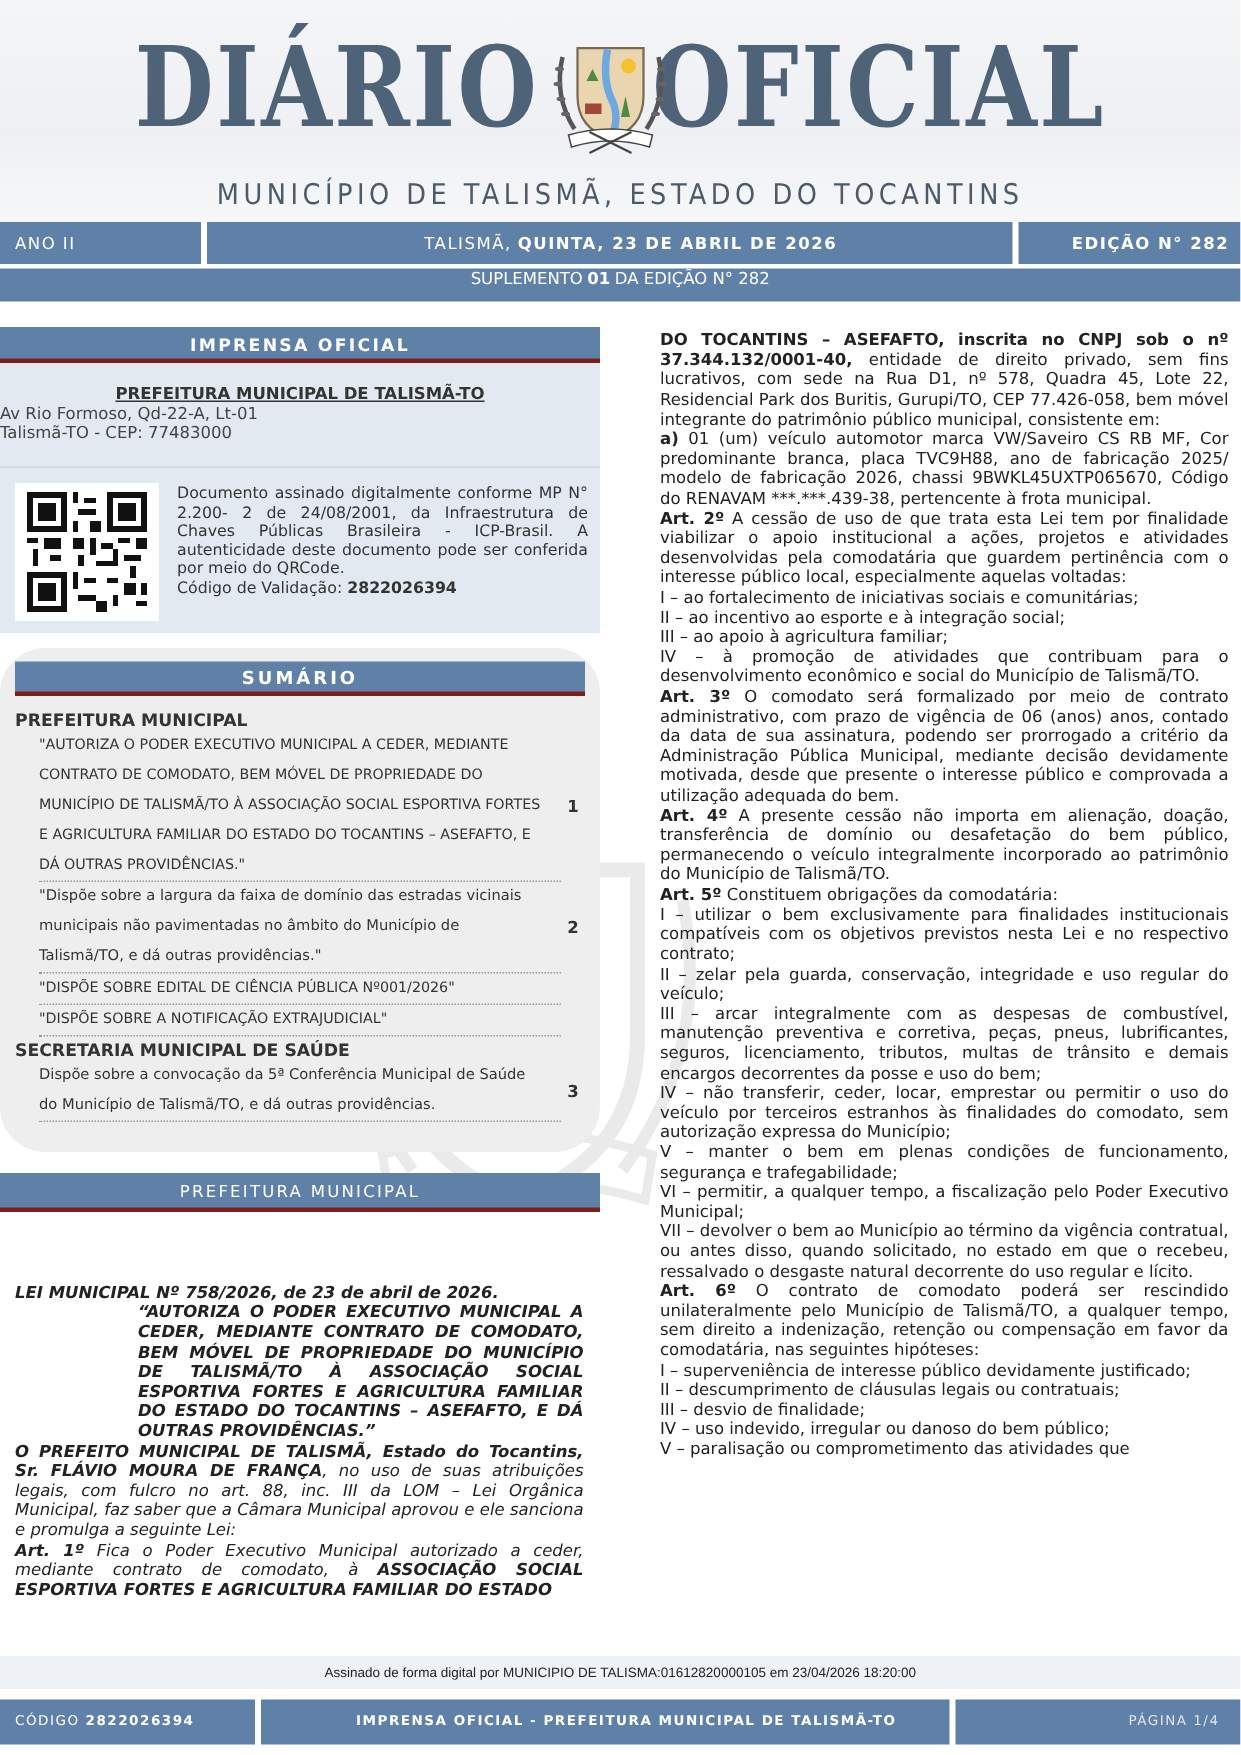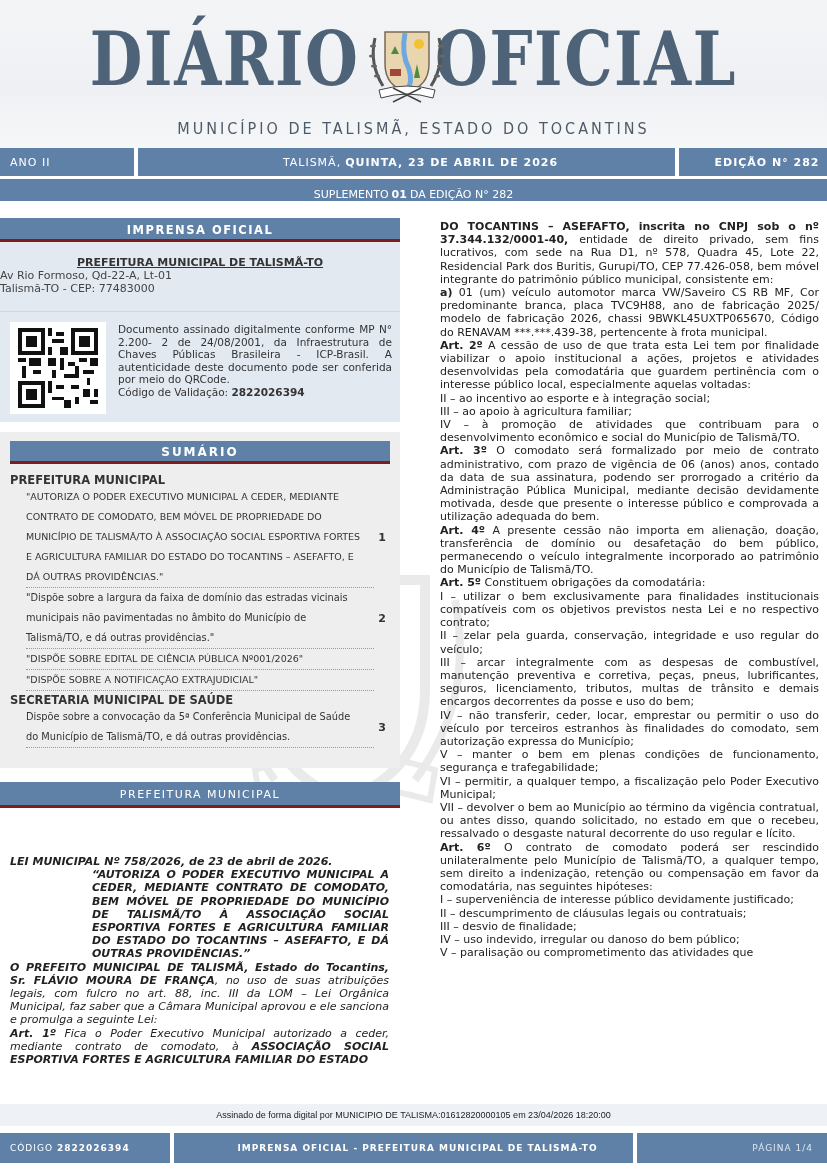--- a/index.html
+++ b/index.html
@@ -9,49 +9,49 @@
   
   .masthead { position: absolute; left: 0; top: 0; width: 827px; height: 148px;
     background: linear-gradient(180deg, #f4f5f7 0%, #eef0f3 60%, #f6f7f9 100%); }
   .masthead-title { position: absolute; top: 22px; left: 0; width: 827px; text-align: center;
     font-family: "DejaVu Serif", serif; font-weight: bold; font-size: 74px; letter-spacing: 2px;
     color: #4e6378; line-height: 1; transform: scaleX(0.82); transform-origin: center; }
   .masthead-title .w { display: inline-block; }
   .masthead-title .crest-space { display: inline-block; width: 92px; }
   .crest { position: absolute; left: 365px; top: 24px; width: 84px; height: 84px; }
   .masthead-sub { position: absolute; top: 119px; left: 0; width: 827px; text-align: center;
-    font-family: "DejaVu Sans Condensed", "DejaVu Sans", sans-serif; font-size: 16px; letter-spacing: 3px;
+    font-family: "DejaVu Sans Condensed", "DejaVu Sans", sans-serif; font-size: 19px; letter-spacing: 3px;
     color: #4d5b68; }
 
   
   .infobar { position: absolute; top: 148px; left: 0; width: 827px; height: 28px; display: flex; gap: 4px; }
   .bar { background: #5f81a8; color: #fff; font-size: 11px; letter-spacing: 1px; display: flex; align-items: center; padding-left: 28px; }
   .bar-ano { width: 134px; padding-left: 10px; }
   .bar-date { flex: 1; justify-content: center; }
   .bar-date b { font-weight: bold; margin-left: 4px; }
   .bar-ed { width: 148px; justify-content: center; font-weight: bold; letter-spacing: 1px; }
   .supl { position: absolute; top: 179px; left: 0; width: 827px; height: 22px; background: #5f81a8;
-    color: #fff; font-size: 11px; display: flex; align-items: flex-end; justify-content: center; }
+    color: #fff; font-size: 11px; display: flex; align-items: flex-start; justify-content: center; }
   .supl b { margin: 0 3px; }
 
   
   .left { position: absolute; left: 0; top: 218px; width: 400px; }
   .sec-head { background: #5f81a8; color: #fff; font-weight: bold; font-size: 11.5px; letter-spacing: 1.5px;
     text-align: center; height: 24px; line-height: 24px; border-bottom: 3px solid #7f1d1d; }
   .imprensa-box { background: #e3e9f1; }
   .imp-org { text-align: center; font-weight: bold; font-size: 11px; color: #333; padding-top: 14px; text-decoration: underline; }
   .imp-line { text-align: left; font-size: 11px; color: #444; margin-top: 0; }
   .imp-line2 { padding-bottom: 16px; border-bottom: 1px solid #cfd6df; }
   .qr-area { display: flex; padding: 10px 8px 8px 10px; gap: 12px; }
   .qr { width: 96px; height: 92px; background: #fff; padding: 6px; flex: none; }
   .qr svg { width: 84px; height: 80px; display: block; }
   .qr-text { font-size: 10.5px; line-height: 12.5px; color: #333; text-align: justify; padding-top: 1px; }
   .qr-text b { font-weight: bold; }
 
-  .sumario-box { margin-top: 10px; background: #eeeeee; padding: 9px 10px 6px 10px; }
+  .sumario-box { margin-top: 10px; background: #eeeeee; padding: 9px 10px 6px 10px; border-radius: 30px; }
   .sumario-box .sec-head { height: 23px; line-height: 23px; font-size: 12px; letter-spacing: 2px; }
   .sum-group { font-weight: bold; font-size: 11.5px; color: #333; margin-top: 9px; margin-left: 0px; }
   .sum-item { display: flex; align-items: center; border-bottom: 1px dotted #999; margin-left: 16px; margin-right: 16px; }
   .sum-text { flex: 1; font-size: 9.5px; line-height: 20px; color: #333; padding-right: 10px; }
   .sum-page { width: 20px; text-align: center; font-weight: bold; font-size: 11px; color: #333; margin-right: -18px; }
   .sum-item.single .sum-page { visibility: hidden; }
 
   .pm-head { margin-top: 14px; }
   .pm-head .sec-head { font-weight: normal; letter-spacing: 1.5px; font-size: 11px; height: 26px; line-height: 26px; }
 
@@ -239,20 +239,21 @@
   <div class="ementa">“AUTORIZA O PODER EXECUTIVO MUNICIPAL A CEDER, MEDIANTE CONTRATO DE COMODATO, BEM MÓVEL DE PROPRIEDADE DO MUNICÍPIO DE TALISMÃ/TO À ASSOCIAÇÃO SOCIAL ESPORTIVA FORTES E AGRICULTURA FAMILIAR DO ESTADO DO TOCANTINS – ASEFAFTO, E DÁ OUTRAS PROVIDÊNCIAS.”</div>
   <p class="p"><b>O PREFEITO MUNICIPAL DE TALISMÃ, Estado do Tocantins, Sr. FLÁVIO MOURA DE FRANÇA</b><span>, no uso de suas atribuições legais, com fulcro no art. 88, inc. III da LOM – Lei Orgânica Municipal, faz saber que a Câmara Municipal aprovou e ele sanciona e promulga a seguinte Lei:</span></p>
   <p class="p"><b>Art. 1º</b><span> Fica o Poder Executivo Municipal autorizado a ceder, mediante contrato de comodato, à </span><b>ASSOCIAÇÃO SOCIAL ESPORTIVA FORTES E AGRICULTURA FAMILIAR DO ESTADO</b></p>
 </div>
 
 <div class="law law-right">
   <p class="p"><b>DO TOCANTINS – ASEFAFTO, inscrita no CNPJ sob o nº 37.344.132/0001-40,</b><span> entidade de direito privado, sem fins lucrativos, com sede na Rua D1, nº 578, Quadra 45, Lote 22, Residencial Park dos Buritis, Gurupi/TO, CEP 77.426-058, bem móvel integrante do patrimônio público municipal, consistente em:</span></p>
   <p class="p indent"><b>a)</b><span> 01 (um) veículo automotor marca VW/Saveiro CS RB MF, Cor predominante branca, placa TVC9H88, ano de fabricação 2025/ modelo de fabricação 2026, chassi 9BWKL45UXTP065670, Código do RENAVAM ***.***.439-38, pertencente à frota municipal.</span></p>
 
   <p class="p"><b>Art. 2º</b><span> A cessão de uso de que trata esta Lei tem por finalidade viabilizar o apoio institucional a ações, projetos e atividades desenvolvidas pela comodatária que guardem pertinência com o interesse público local, especialmente aquelas voltadas:</span></p>
+  <p class="p">I – ao fortalecimento de iniciativas sociais e comunitárias;</p>
   <p class="p">II – ao incentivo ao esporte e à integração social;</p>
   <p class="p">III – ao apoio à agricultura familiar;</p>
   <p class="p">IV – à promoção de atividades que contribuam para o desenvolvimento econômico e social do Município de Talismã/TO.</p>
 
   <p class="p"><b>Art. 3º</b><span> O comodato será formalizado por meio de contrato administrativo, com prazo de vigência de 06 (anos) anos, contado da data de sua assinatura, podendo ser prorrogado a critério da Administração Pública Municipal, mediante decisão devidamente motivada, desde que presente o interesse público e comprovada a utilização adequada do bem.</span></p>
   <p class="p"><b>Art. 4º</b><span> A presente cessão não importa em alienação, doação, transferência de domínio ou desafetação do bem público, permanecendo o veículo integralmente incorporado ao patrimônio do Município de Talismã/TO.</span></p>
 
   <p class="p"><b>Art. 5º</b><span> Constituem obrigações da comodatária:</span></p>
   <p class="p">I – utilizar o bem exclusivamente para finalidades institucionais compatíveis com os objetivos previstos nesta Lei e no respectivo contrato;</p>
   <p class="p">II – zelar pela guarda, conservação, integridade e uso regular do veículo;</p>

